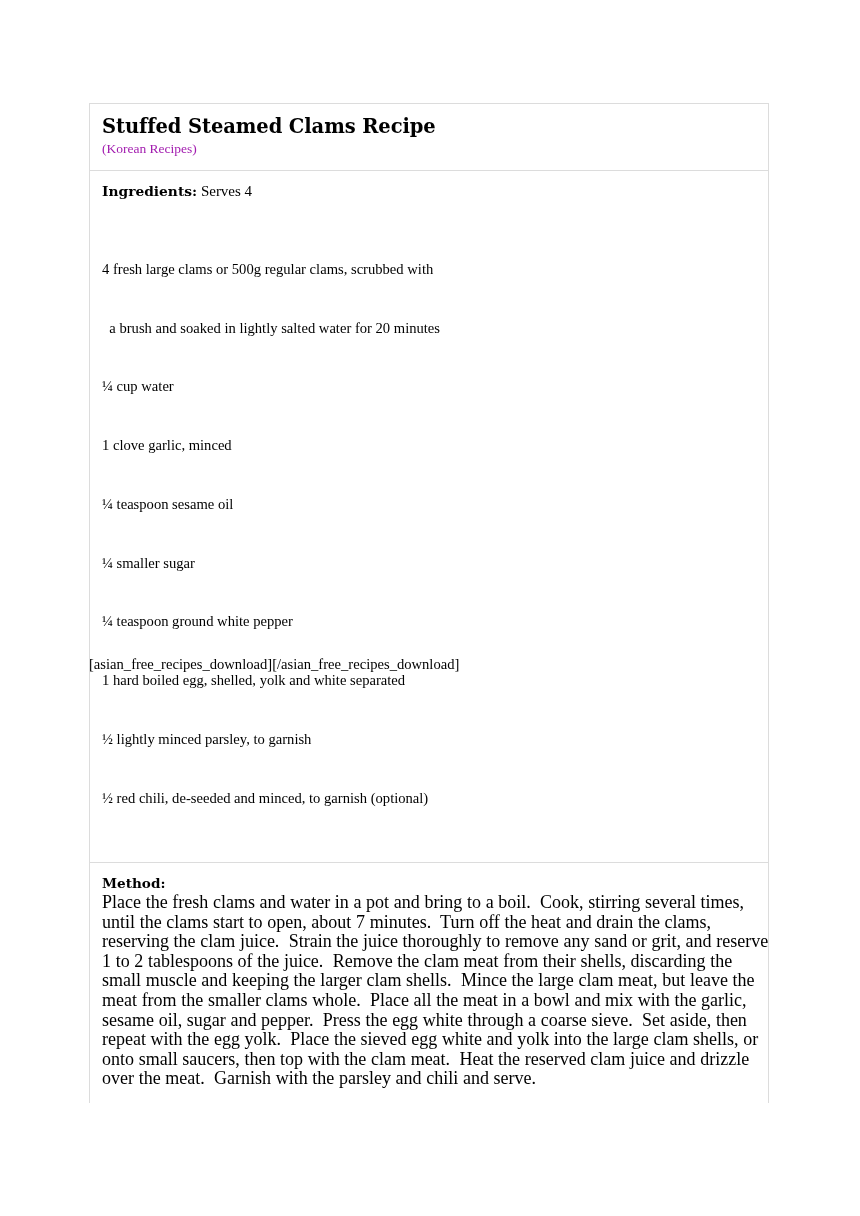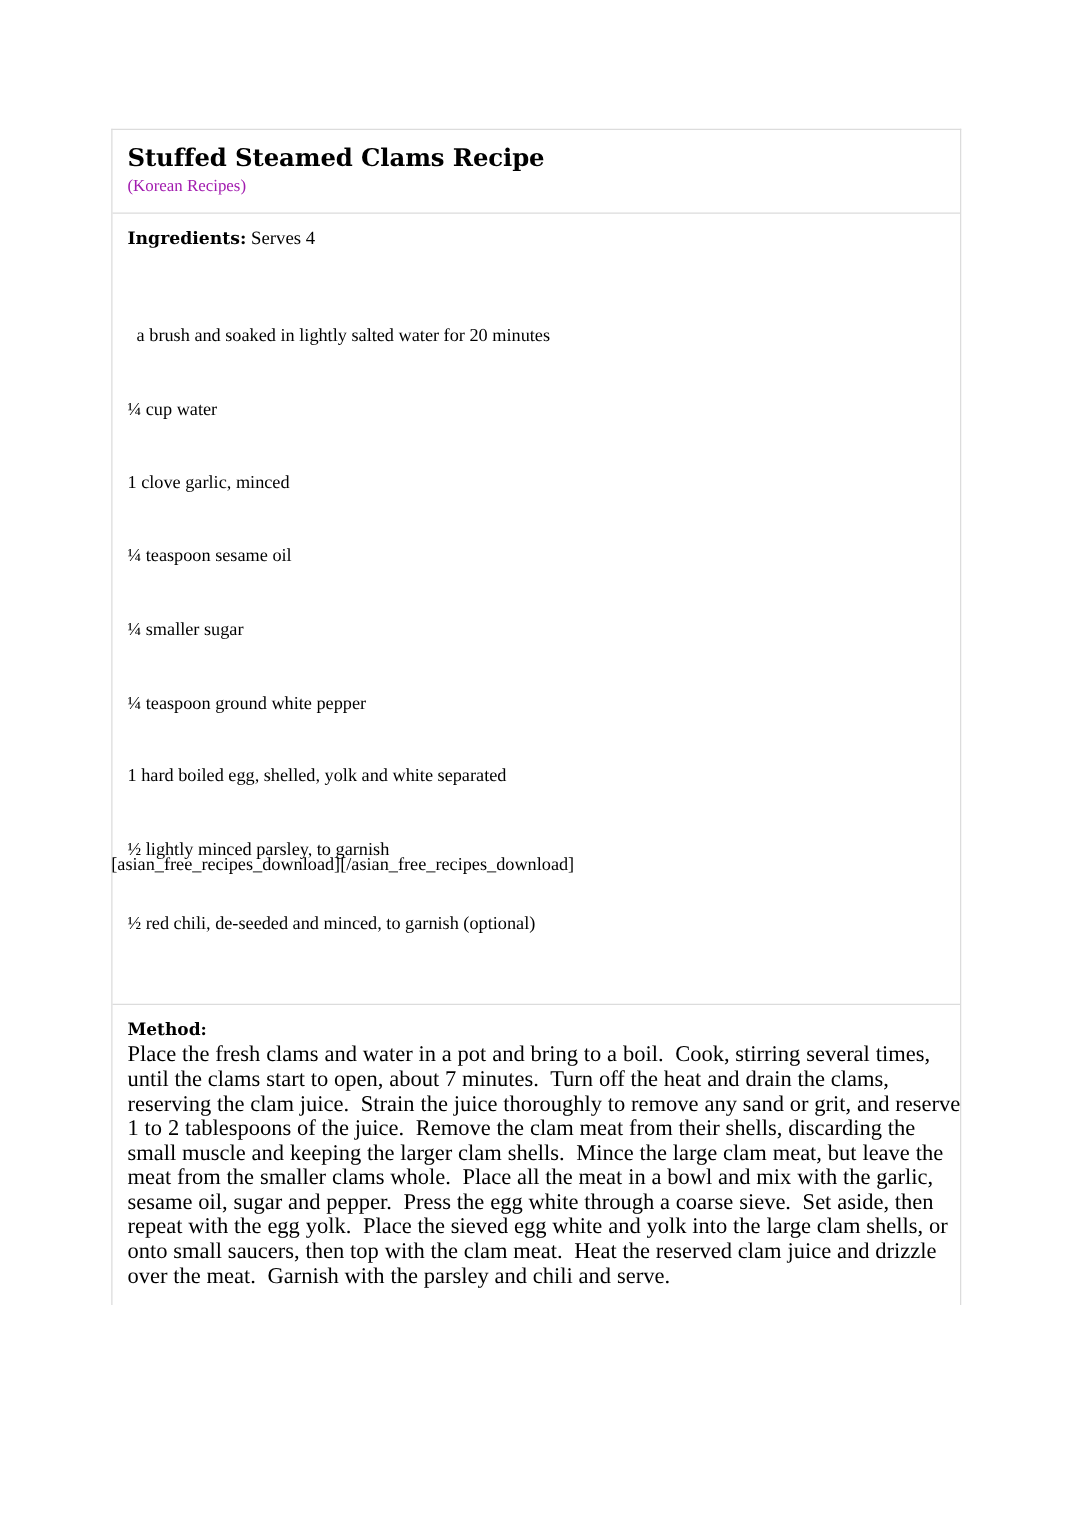--- a/index.html
+++ b/index.html
@@ -127,21 +127,21 @@
     text-align: left;
     width: 670px;
     white-space: pre-wrap;
     word-spacing: 0.15px;
   }
 
   
   .footer-shortcode {
     position: absolute;
     left: 89px;
-    top: 683px;
+    top: 655px;
     font-family: "Liberation Serif", "DejaVu Serif", serif;
     font-size: 14.6px;
     line-height: 19px;
     color: #000;
     white-space: pre;
   }
 </style>
 </head>
 <body>
 
@@ -153,20 +153,21 @@
       <h1 class="recipe-title">Stuffed Steamed Clams Recipe</h1>
       <div class="recipe-subtitle">(Korean Recipes)</div>
     </div>
 
     <div class="card-row row-ingredients">
       <p class="ingredients-heading">
         <span class="lead">Ingredients:</span><span class="serves"> Serves 4</span>
       </p>
       <div class="ingredients-gap"></div>
       <ul class="ingredients-list">
+        <li>4 fresh large clams or 500g regular clams, scrubbed with</li>
         <li>  a brush and soaked in lightly salted water for 20 minutes</li>
         <li>¼ cup water</li>
         <li>1 clove garlic, minced</li>
         <li>¼ teaspoon sesame oil</li>
         <li>¼ smaller sugar</li>
         <li>¼ teaspoon ground white pepper</li>
         <li>1 hard boiled egg, shelled, yolk and white separated</li>
         <li>½ lightly minced parsley, to garnish</li>
         <li>½ red chili, de-seeded and minced, to garnish (optional)</li>
       </ul>

